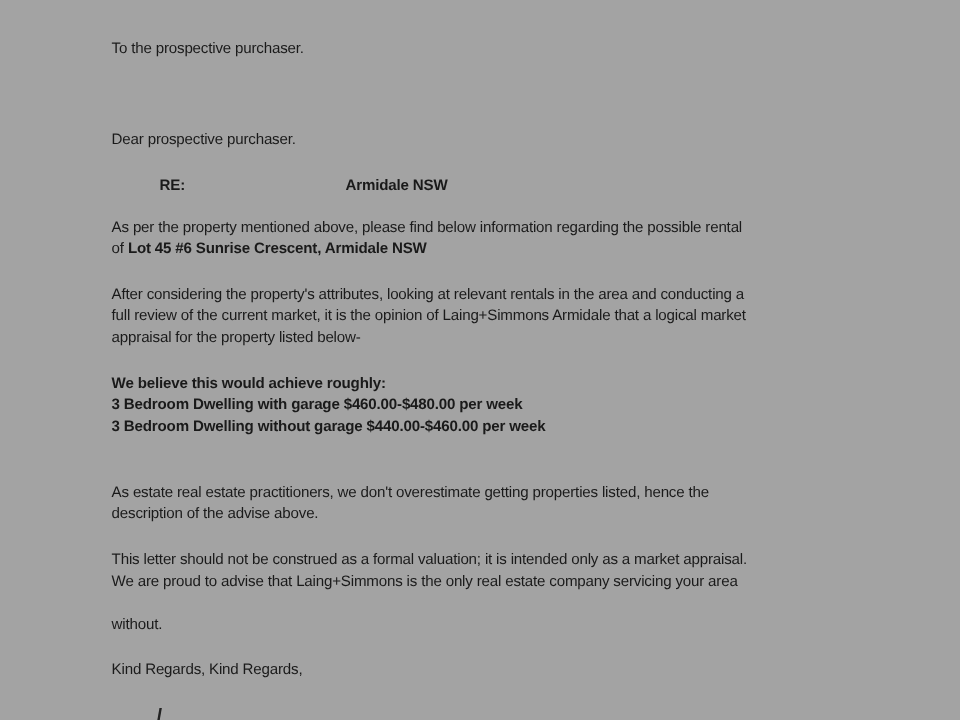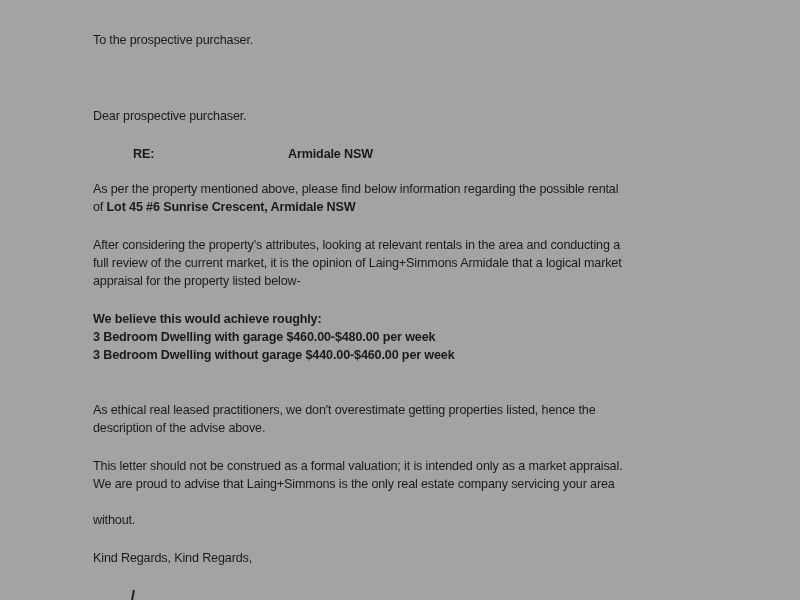--- a/index.html
+++ b/index.html
@@ -60,21 +60,21 @@
   <div class="line" style="top:198px"><span>of </span><span class="b">Lot 45 #6 Sunrise Crescent, Armidale NSW</span></div>
 
   <div class="line" style="top:236px">After considering the property's attributes, looking at relevant rentals in the area and conducting a</div>
   <div class="line" style="top:254px">full review of the current market, it is the opinion of Laing+Simmons Armidale that a logical market</div>
   <div class="line" style="top:272px">appraisal for the property listed below-</div>
 
   <div class="line b" style="top:310px">We believe this would achieve roughly:</div>
   <div class="line b" style="top:328px">3 Bedroom Dwelling with garage $460.00-$480.00 per week</div>
   <div class="line b" style="top:346px">3 Bedroom Dwelling without garage $440.00-$460.00 per week</div>
 
-  <div class="line" style="top:401px">As ethical real leased practitioners, we don't overestimate getting properties listed, hence the</div>
+  <div class="line" style="top:401px">As estate real estate practitioners, we don't overestimate getting properties listed, hence the</div>
   <div class="line" style="top:419px">description of the advise above.</div>
 
   <div class="line" style="top:475px">We are proud to advise that Laing+Simmons is the only real estate company servicing your area</div>
   <div class="line" style="top:457px">This letter should not be construed as a formal valuation; it is intended only as a market appraisal.</div>
   <div class="line" style="top:511px">without.</div>
 
   <div class="line" style="top:549px">Kind Regards, Kind Regards,</div>
 
   <div class="signature"></div>
 </div>

